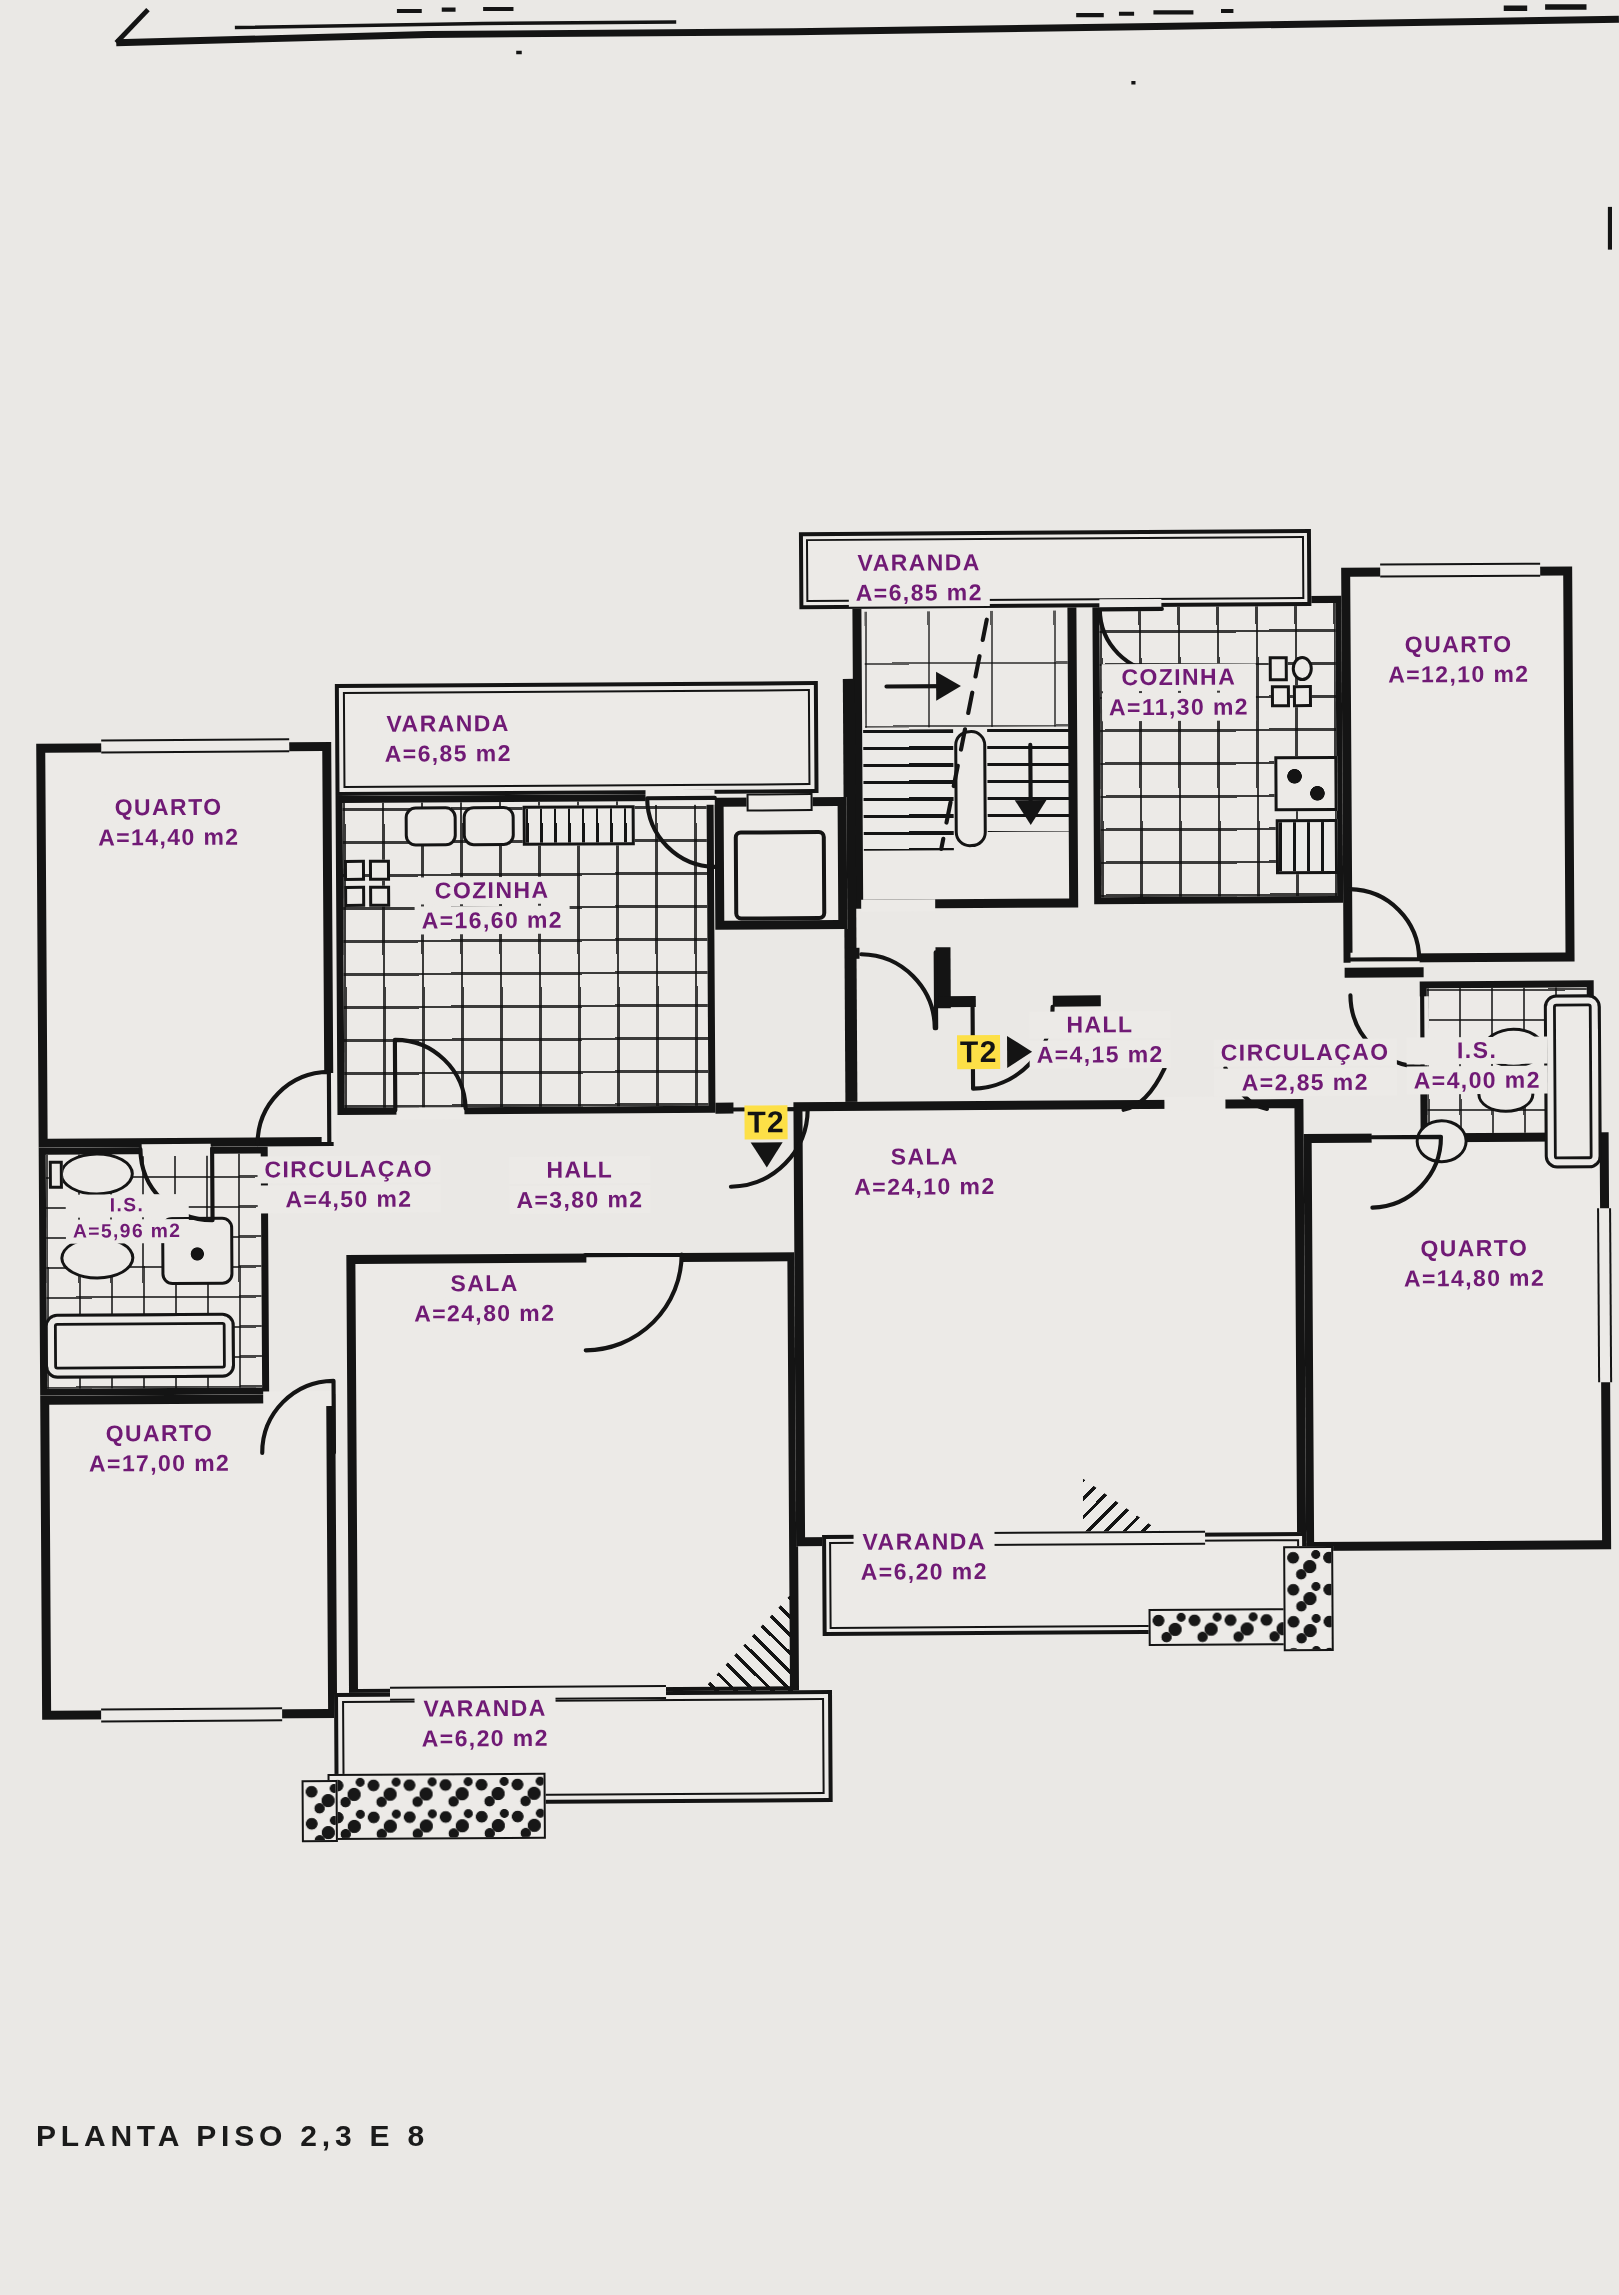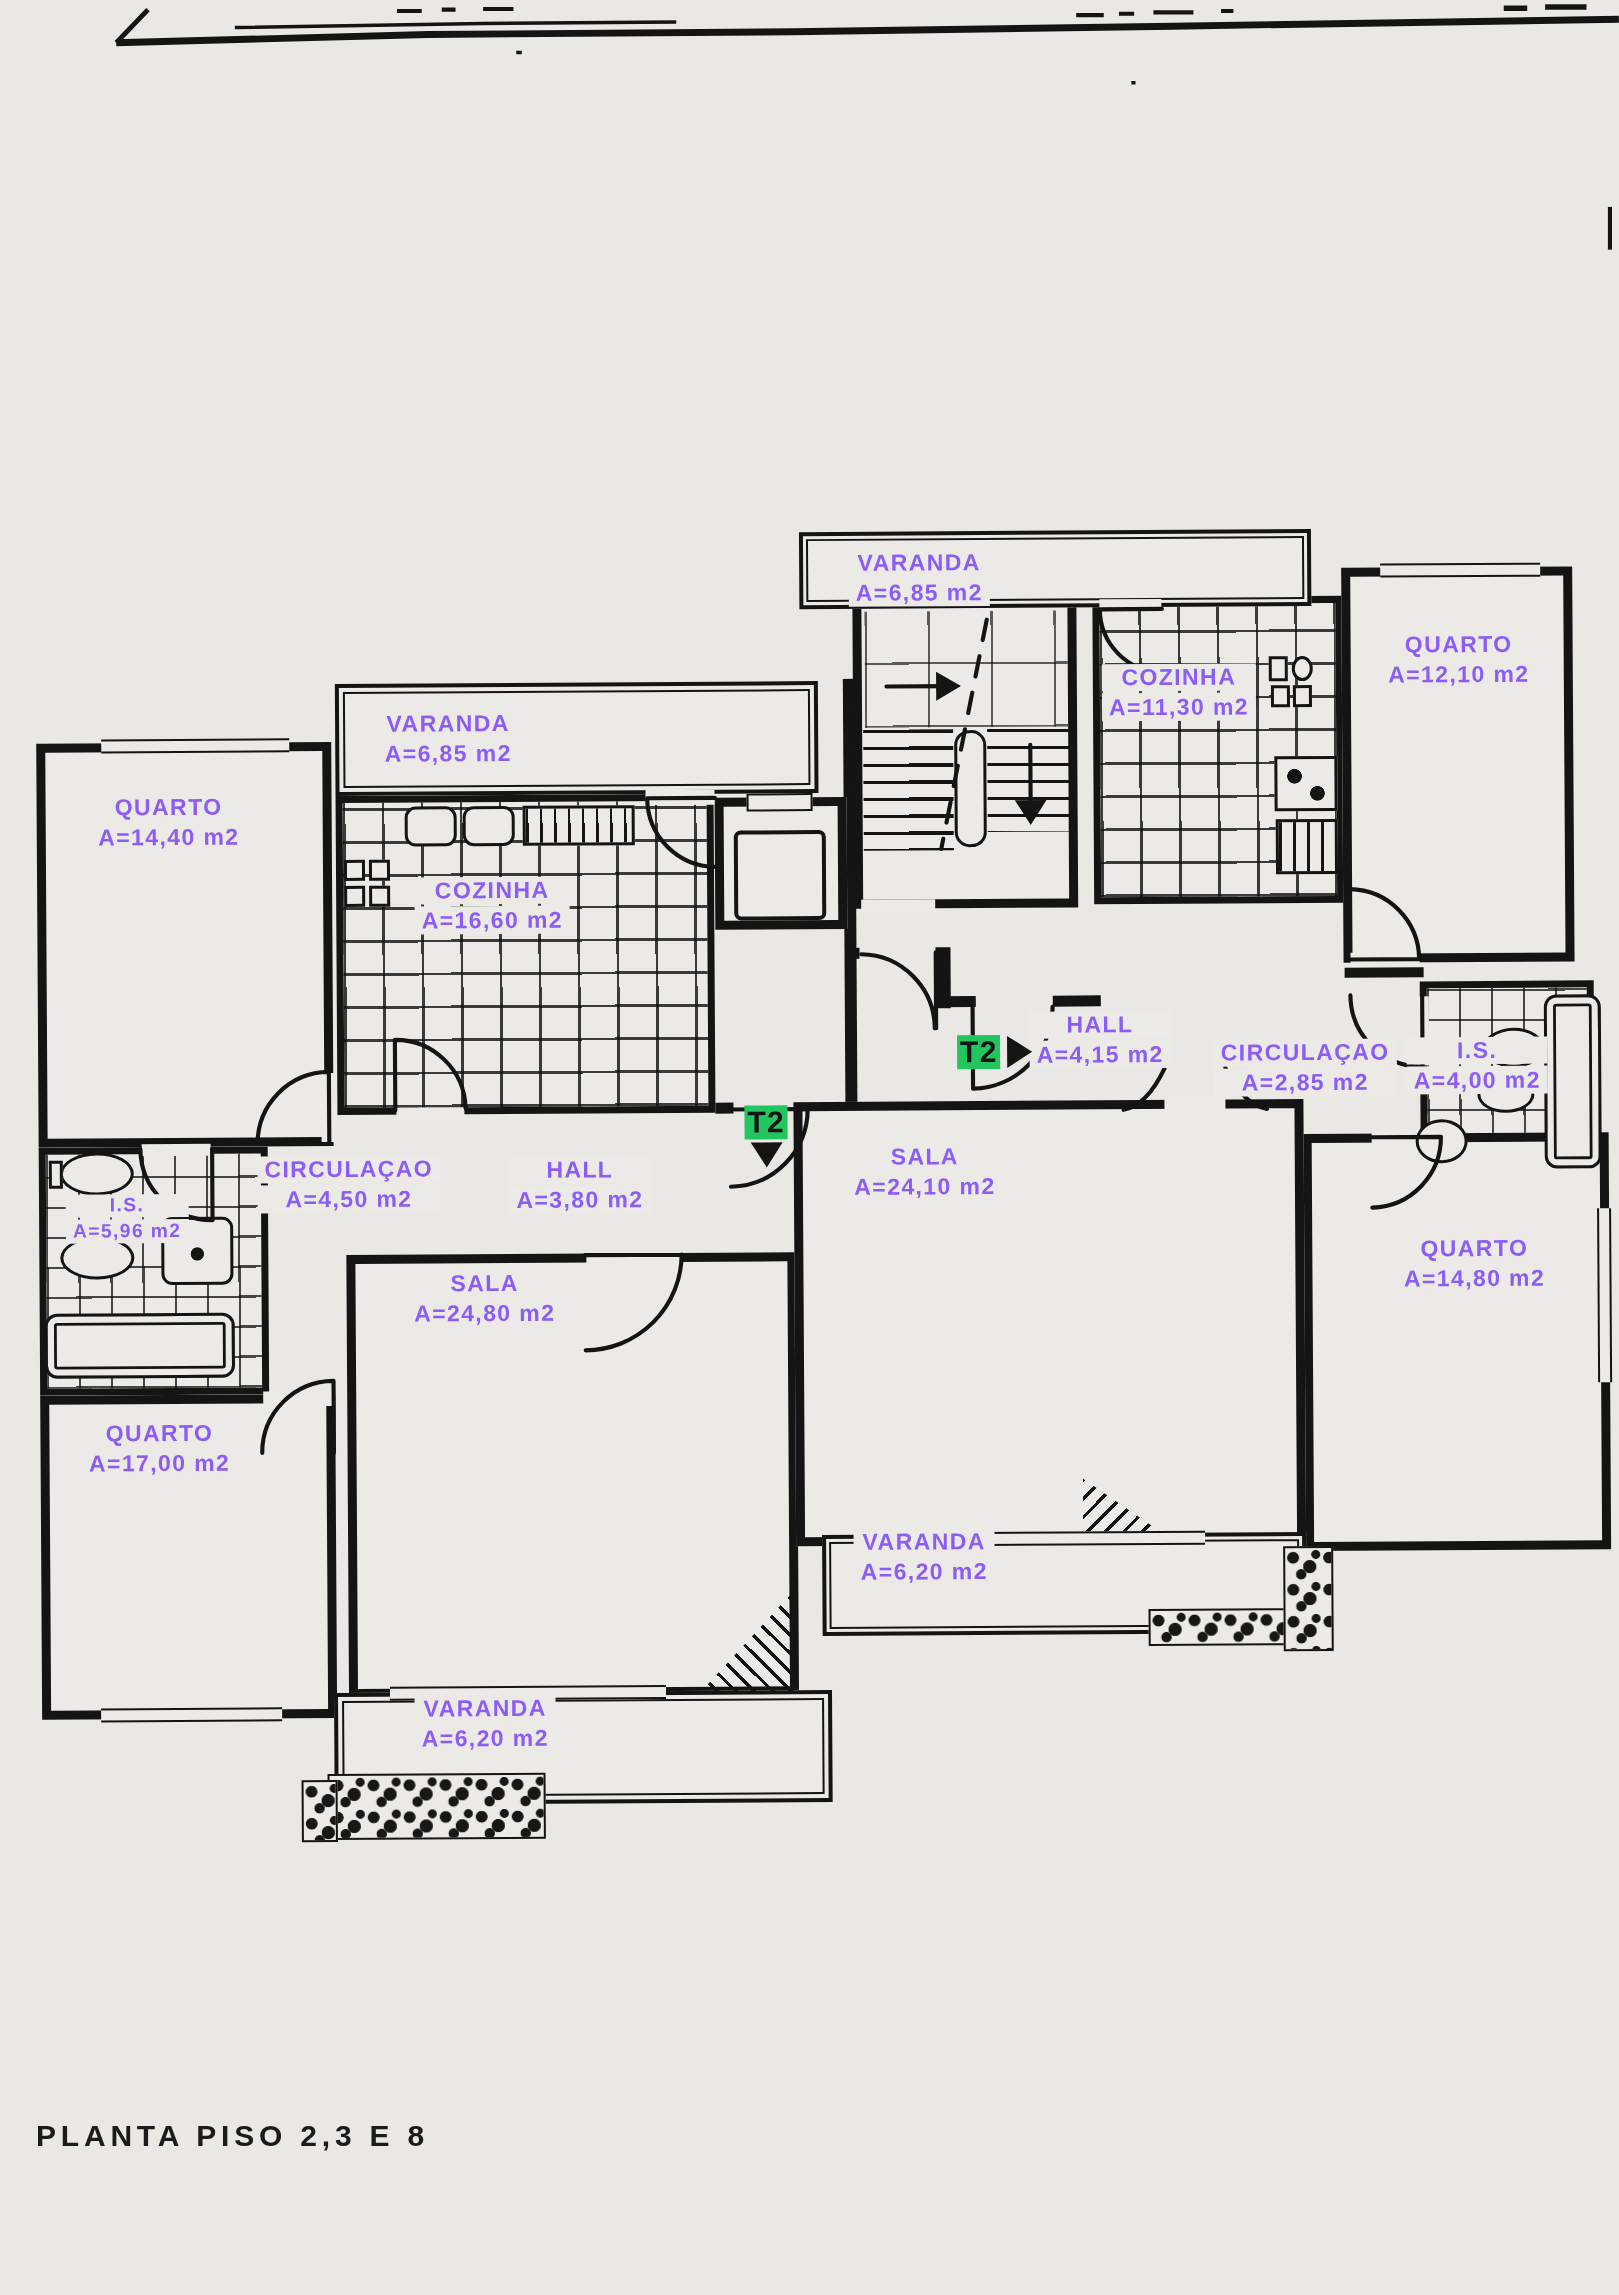--- a/index.html
+++ b/index.html
@@ -36,26 +36,26 @@
   .hatch135{position:absolute;background-image:repeating-linear-gradient(135deg,#141414 0 3.4px,transparent 3.4px 13px);z-index:2;}
   .rocks{position:absolute;border:2.8px solid #141414;z-index:4;background-color:#eceae7;background-image:
       radial-gradient(circle at 22% 30%, #171717 5.5px, transparent 6.2px),
       radial-gradient(circle at 68% 58%, #171717 6.2px, transparent 7px),
       radial-gradient(circle at 44% 82%, #171717 4.8px, transparent 5.5px),
       radial-gradient(circle at 85% 20%, #171717 4.1px, transparent 4.8px);
       background-size:36px 32px;}
   .winH{position:absolute;background:#eceae7;border-top:2.8px solid #141414;border-bottom:2.8px solid #141414;z-index:4;}
   .winV{position:absolute;background:#eceae7;border-left:2.8px solid #141414;border-right:2.8px solid #141414;z-index:4;}
   .lbl{position:absolute;transform:translateX(-50%);text-align:center;z-index:6;
-       font-weight:700;font-size:23px;line-height:1.06;letter-spacing:1.4px;color:#8b5cf6;}
+       font-weight:700;font-size:23px;line-height:1.06;letter-spacing:1.4px;color:#701a75;}
   .lbl div{background:#eceae7;padding:1.4px 7px;margin:2.1px 0;white-space:nowrap;}
   .marker{position:absolute;z-index:6;display:flex;align-items:center;gap:7px;
        font-weight:700;font-size:30px;letter-spacing:1.4px;color:#141414;}
   .marker-v{flex-direction:column;gap:2.8px;}
-  .mtxt{background:#22c55e;padding:0 2.8px;}
+  .mtxt{background:#fde047;padding:0 2.8px;}
   .tri-r{width:0;height:0;border-left:25px solid #141414;border-top:16px solid transparent;border-bottom:16px solid transparent;}
   .tri-d{width:0;height:0;border-top:25px solid #141414;border-left:16px solid transparent;border-right:16px solid transparent;}
   svg.ov{position:absolute;left:0;top:0;z-index:5;}
   #title{position:absolute;left:36px;top:2119px;font-weight:700;font-size:30px;
        letter-spacing:4.8px;color:#1b1b1b;z-index:6;}
   .elev-car{position:absolute;box-sizing:border-box;border:4.1px solid #141414;border-radius:7px;background:#eceae7;z-index:3;}
   .elev-slot{position:absolute;box-sizing:border-box;border:2.8px solid #141414;background:#eceae7;z-index:3;}
 </style>
 </head>
 <body>

